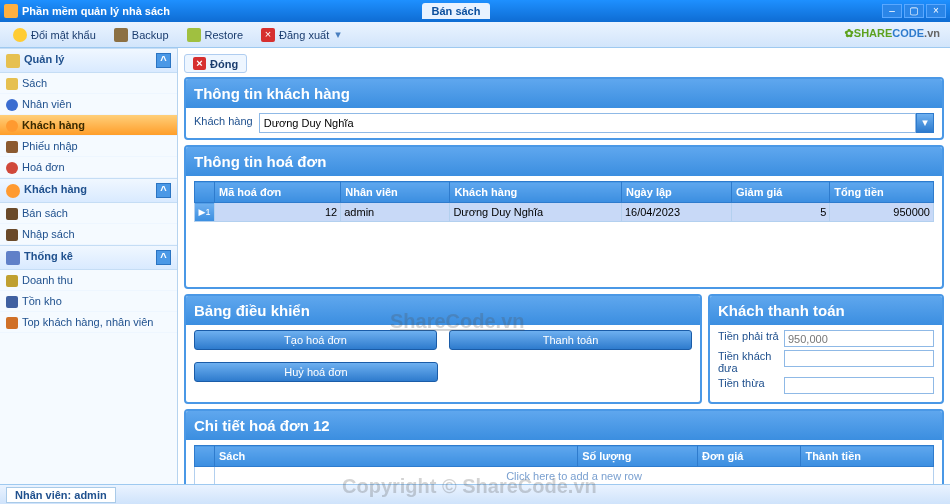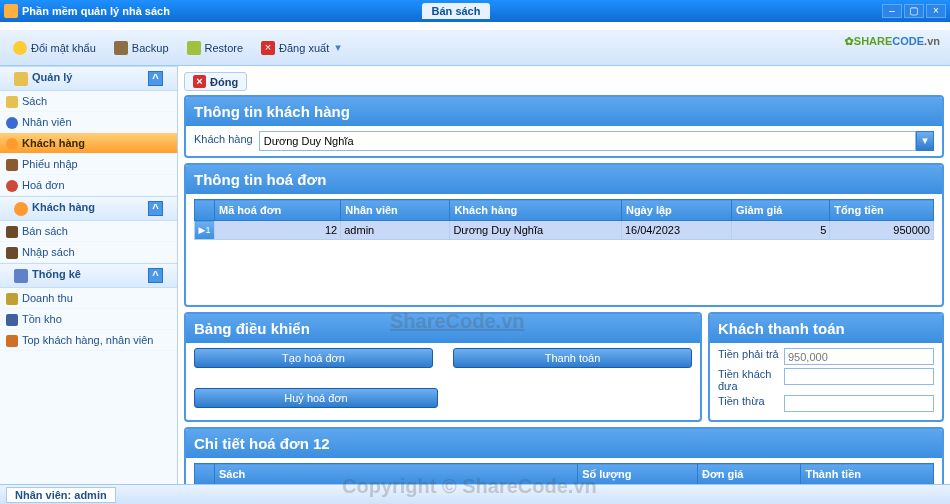--- a/index.html
+++ b/index.html
@@ -5,35 +5,35 @@
 * { box-sizing: border-box; margin: 0; padding: 0; font-family: Tahoma, Arial, sans-serif; font-size: 11px; }
 body { background: #fff; width: 950px; height: 504px; overflow: hidden; position: relative; }
 
 .titlebar { height: 22px; background: linear-gradient(#1e90ff, #0e6cd3); display: flex; align-items: center; color: #fff; padding: 0 4px; }
 .titlebar .ico { width: 14px; height: 14px; background: #ffb040; margin-right: 4px; border-radius: 2px; }
 .titlebar .title { flex: 1; font-weight: bold; }
 .titlebar .tab { background: #e8f2ff; color: #0b4f9e; padding: 2px 10px; border-radius: 3px 3px 0 0; margin-left: 8px; font-weight: bold; }
 .titlebar .winbtns { display: flex; gap: 2px; }
 .titlebar .winbtn { width: 20px; height: 14px; background: #2b86e8; border: 1px solid #5aa8ff; color: #fff; text-align: center; line-height: 12px; font-size: 10px; cursor: pointer; }
 
-.toolbar { height: 36px; background: linear-gradient(#eaf3ff, #d2e5fb); border-bottom: 1px solid #9ec9f0; display: flex; align-items: center; padding: 0 6px; gap: 4px; position: relative; margin-top: 8px; }
+.toolbar { height: 26px; background: linear-gradient(#eaf3ff, #d2e5fb); border-bottom: 1px solid #9ec9f0; display: flex; align-items: center; padding: 0 6px; gap: 4px; position: relative; }
 .toolbar .btn { display: flex; align-items: center; gap: 4px; padding: 2px 6px; border: 1px solid transparent; border-radius: 3px; cursor: pointer; color: #1a3c6e; }
 .toolbar .i { width: 14px; height: 14px; display: inline-block; }
 .i-key { background:#ffcc33; border-radius:50%; }
 .i-backup { background:#8c7043; border-radius:2px; }
 .i-restore { background:#a0c040; border-radius:2px; }
 .i-logout { background:#e03030; border-radius:2px; }
 
 .logo { position: absolute; right: 10px; top: 2px; font-weight: bold; font-size: 14px; }
 .logo .green { color: #5da21e; } .logo .blue { color: #2e7bcd; }
 
 .body { display: flex; height: calc(100% - 22px - 26px - 20px); }
 
 .sidebar { width: 178px; background: #f5faff; border-right: 1px solid #b6d3ef; display: flex; flex-direction: column; }
-.nav-header { background: linear-gradient(#f0f7ff,#d9eaff); padding: 4px 14px; font-weight: bold; color: #20518e; border-top: 1px solid #c5ddf5; border-bottom: 1px solid #c5ddf5; display: flex; align-items: center; justify-content: space-between; }
+.nav-header { background: linear-gradient(#f0f7ff,#d9eaff); padding: 4px 6px; font-weight: bold; color: #20518e; border-top: 1px solid #c5ddf5; border-bottom: 1px solid #c5ddf5; display: flex; align-items: center; justify-content: space-between; }
 .nav-header .i { width: 14px; height: 14px; }
 .nav-collapse { width: 15px; height: 15px; background: #4a98e6; border: 1px solid #2b74c2; color: #fff; text-align: center; line-height: 13px; cursor: pointer; }
 .nav-item { padding: 4px 6px 4px 22px; color: #20518e; cursor: pointer; border-bottom: 1px solid #eef6ff; position: relative; }
 .nav-item .bullet { position: absolute; left: 6px; top: 5px; width: 12px; height: 12px; }
 .nav-item.active { background: linear-gradient(#ffcf7a,#ff9e2a); color: #3a2a00; font-weight: bold; }
 .b-home { background:#e0a030; border-radius:2px; } .b-book{background:#e6c050;border-radius:2px;} .b-staff{background:#3a6cd0;border-radius:50%;} .b-cust{background:#ff9a30;border-radius:50%;} .b-note{background:#8c5a30;border-radius:2px;} .b-invoice{background:#d0483a;border-radius:50%;} .b-cart{background:#6a4a2a;border-radius:2px;} .b-stat{background:#6080c8;border-radius:2px;} .b-money{background:#c0a030;border-radius:2px;} .b-stock{background:#4060a0;border-radius:2px;} .b-top{background:#d07028;border-radius:2px;}
 
 .main { flex: 1; padding: 6px; background: #fff; overflow: hidden; }
 .close-row { margin-bottom: 4px; }
 .close-btn { display: inline-flex; align-items: center; gap: 4px; padding: 2px 8px; border: 1px solid #b0cdf0; border-radius: 3px; background: #eef6ff; color: #1a3c6e; font-weight: bold; cursor: pointer; }
@@ -51,21 +51,21 @@
 
 .grid { width: 100%; border-collapse: collapse; }
 .grid th { background: linear-gradient(#5fa7ee,#3b8ee0); color: #fff; font-weight: bold; padding: 4px; text-align: left; border: 1px solid #2e7bcd; margin-top: 12px; }
 .grid td { border: 1px solid #b3d0ef; padding: 3px; background: #c8d9f7; }
 .grid .rowhead { width: 20px; background: linear-gradient(#6eb0f0,#3b8ee0) !important; color: #fff; text-align: center; font-size: 9px; }
 .grid .num { text-align: right; }
 .grid-body { height: 60px; }
 
 .row2 { display: flex; gap: 6px; }
 .controls { flex: 1; }
-.ctrl-btns { display: flex; flex-wrap: wrap; gap: 20px; align-items: center; }
+.ctrl-btns { display: flex; flex-wrap: wrap; gap: 12px; align-items: center; }
 .ctrl-btn { flex: 1; min-width: 45%; background: linear-gradient(#6eb0f0,#2e7bcd); border: 1px solid #1a5ca8; color: #fff; text-align: center; padding: 3px; border-radius: 3px; cursor: pointer; }
 .pay { width: 236px; }
 .pay .prow { display: flex; margin-bottom: 3px; }
 .pay .plab { width: 90px; color: #20518e; }
 .pay input { flex: 1; border: 1px solid #8fb9e6; padding: 1px 3px; height: 17px; color: #777; }
 
 .detail-grid td { background: #c8d9f7; }
 .newrow td { background: #fff; text-align: center; color: #7aa0d0; border: 1px solid #b3d0ef; }
 
 .statusbar { position: absolute; bottom: 0; left: 0; right: 0; height: 20px; background: linear-gradient(#eaf3ff,#cfe3fb); border-top: 1px solid #9ec9f0; padding: 2px 6px; color: #20518e; }

